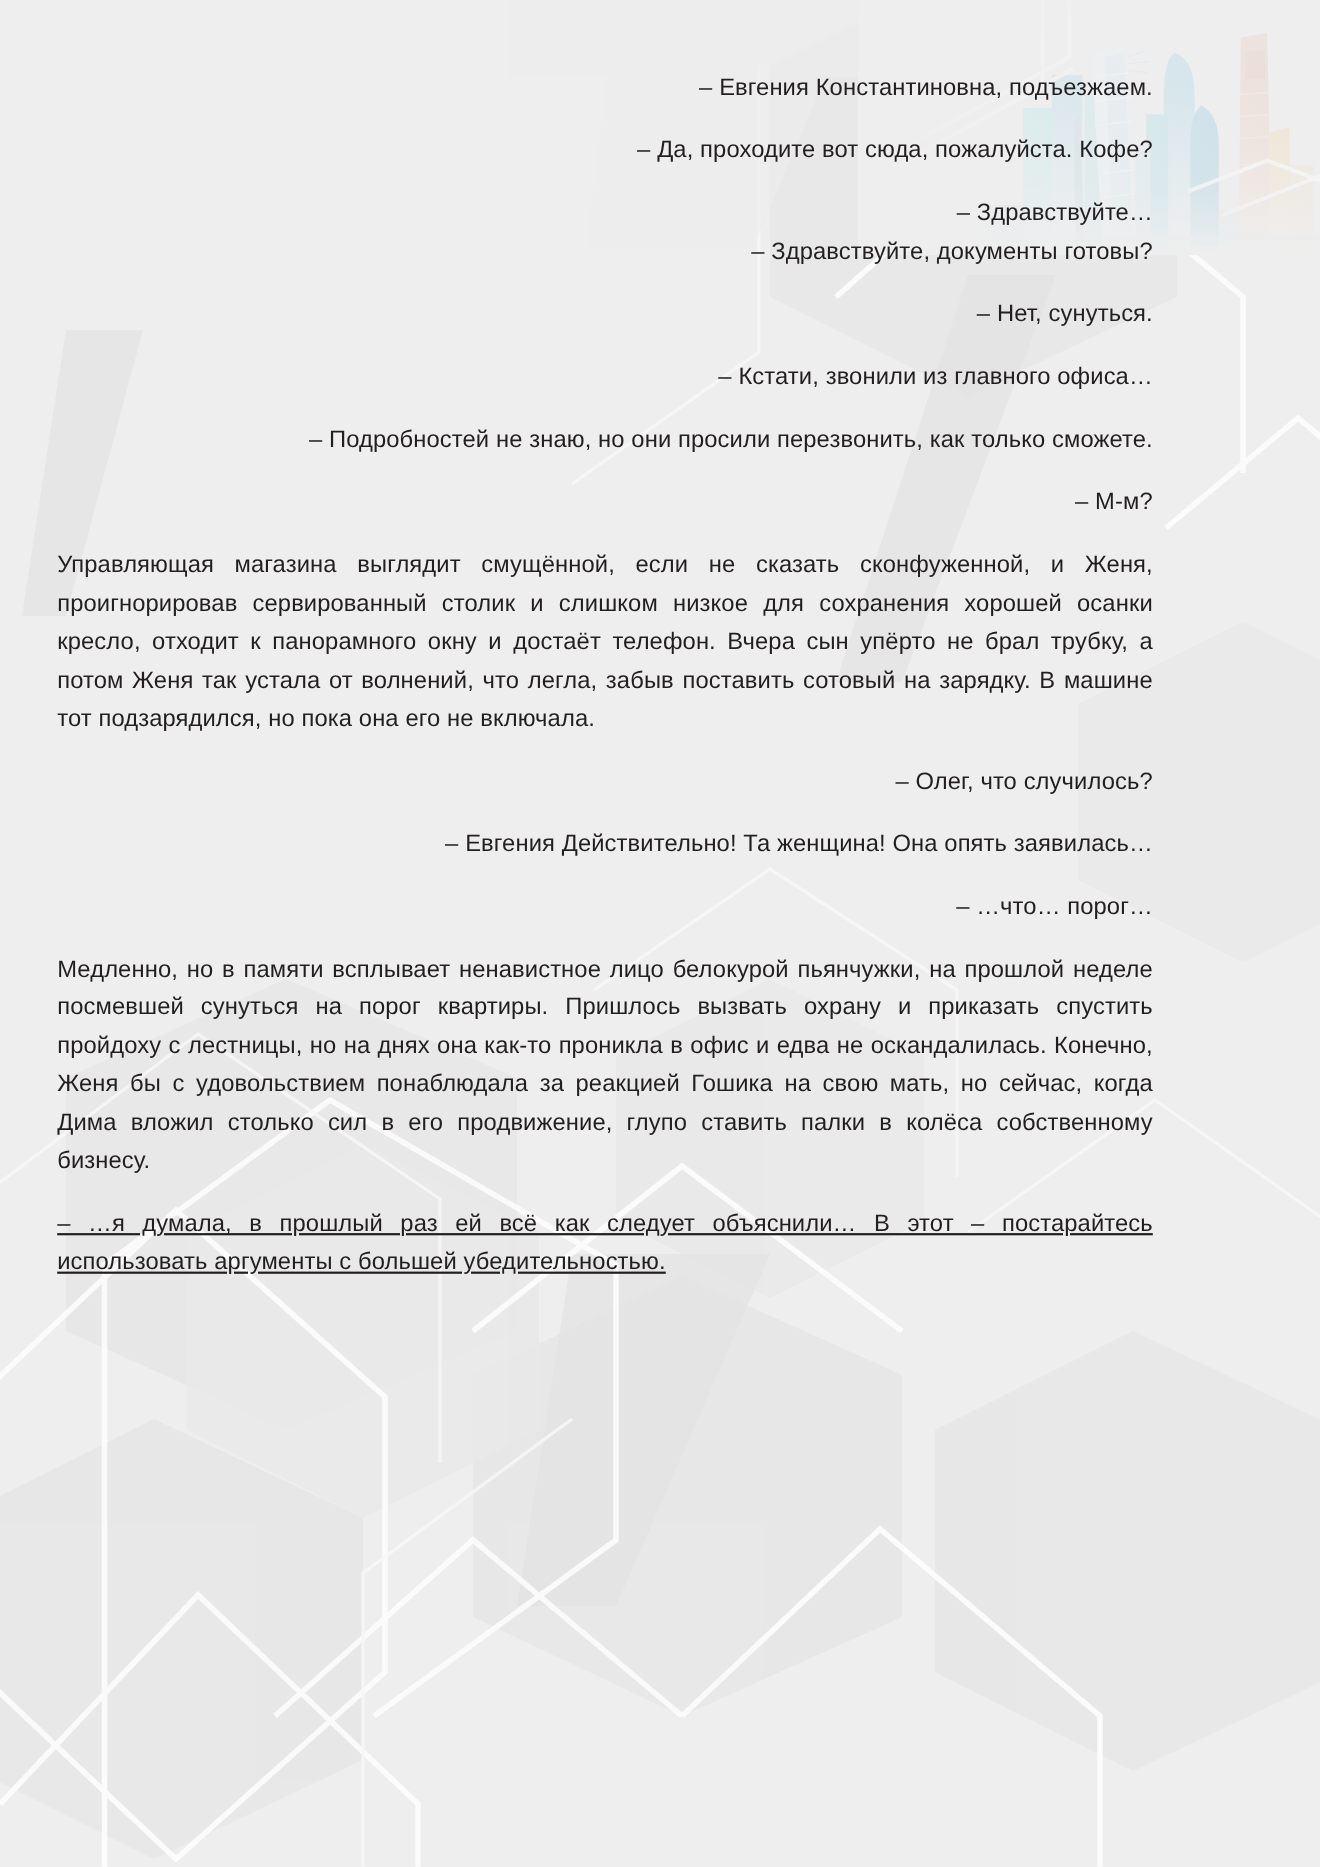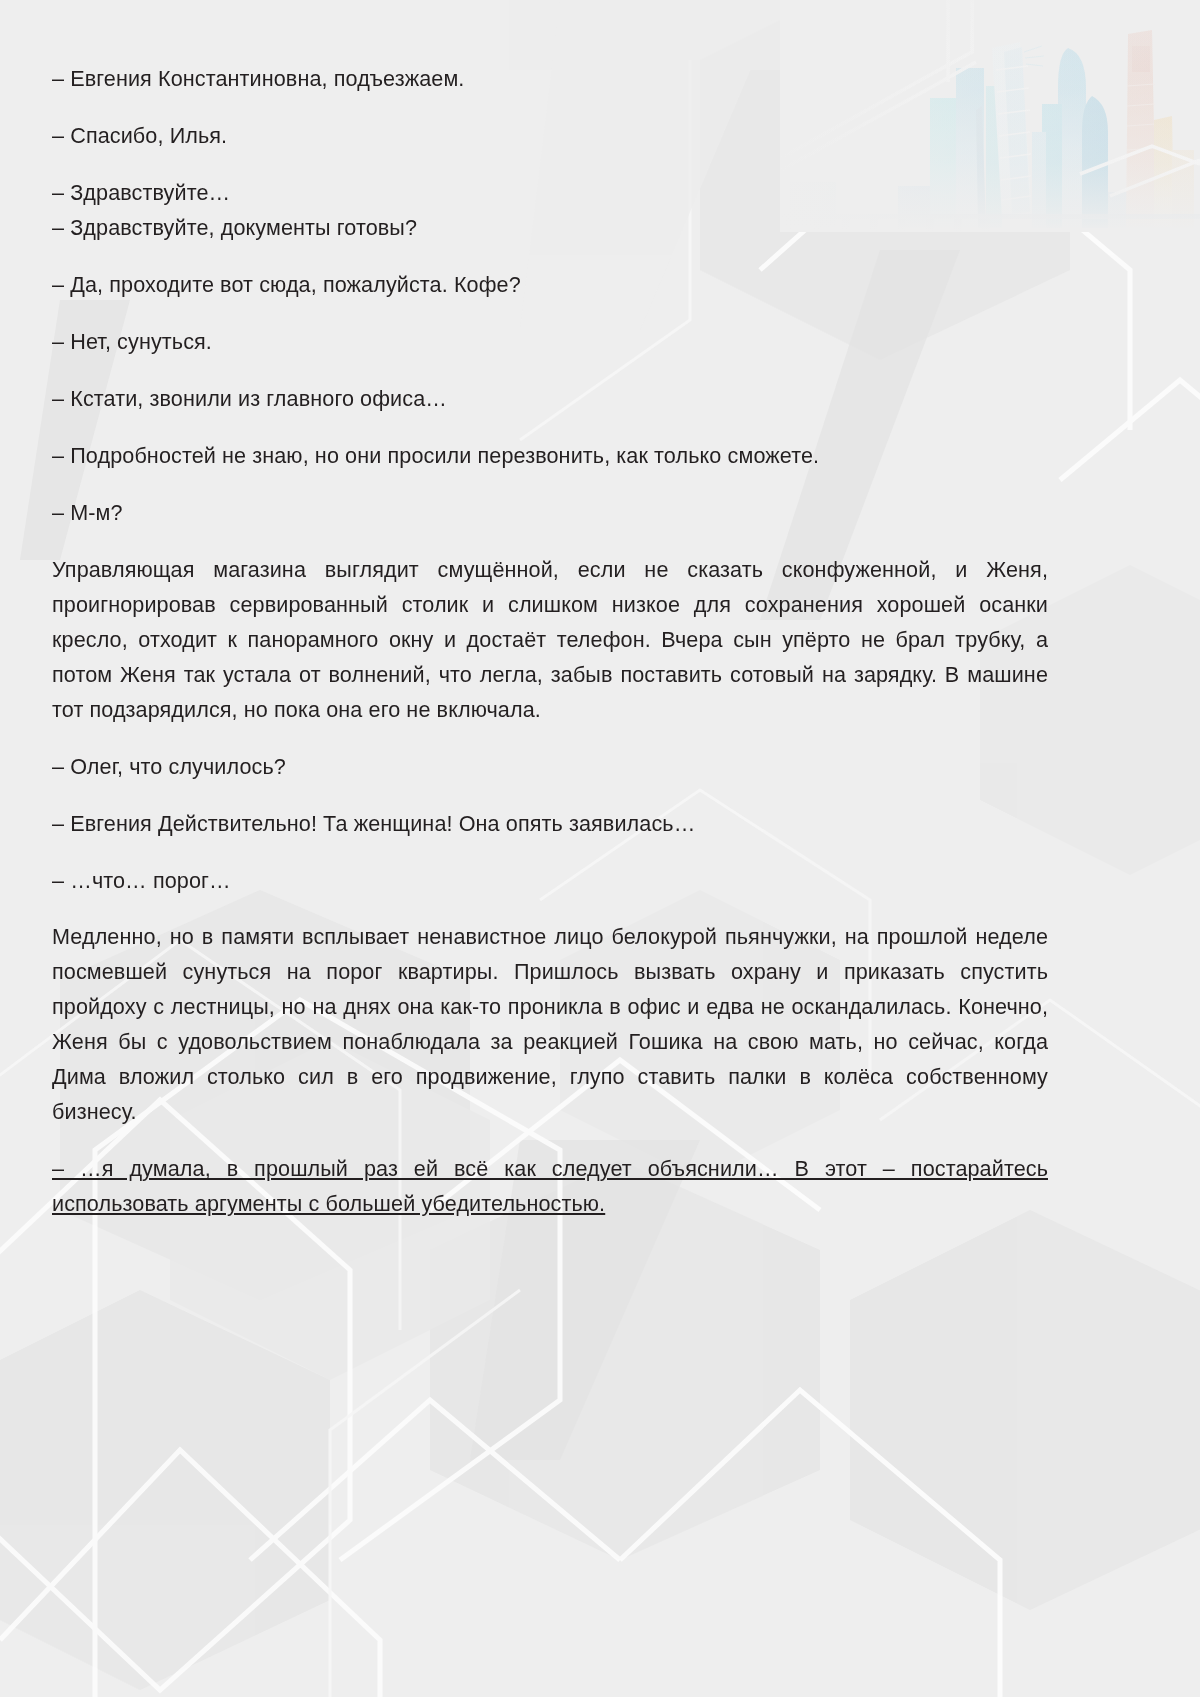--- a/index.html
+++ b/index.html
@@ -47,21 +47,21 @@
     font-size: 21.6px;
     line-height: 1.62;
     letter-spacing: 0.1px;
   }
 
   .para {
     margin-bottom: 22px;
     white-space: pre-line;
   }
   .para.justify  { text-align: justify; text-justify: inter-word; }
-  .para.plain    { text-align: left; }
+  .para.plain    { text-align: right; }
   .para:last-child { margin-bottom: 0; text-decoration: underline; }
 </style>
 </head>
 <body>
 
 <svg id="bg-pattern" viewBox="0 0 1200 1697" preserveAspectRatio="none" xmlns="http://www.w3.org/2000/svg">
   <defs>
     <linearGradient id="softFade" x1="0" y1="0" x2="0" y2="1">
       <stop offset="0%" stop-color="#ffffff" stop-opacity="0.95"></stop>
       <stop offset="100%" stop-color="#ffffff" stop-opacity="0.55"></stop>
@@ -224,24 +224,23 @@
     <polyline points="330,196 420,160"></polyline>
   </g>
 
   <rect x="0" y="0" width="420" height="232" fill="url(#fadeOut)"></rect>
   <rect x="0" y="0" width="420" height="232" fill="url(#fadeLeft)"></rect>
   <rect x="0" y="0" width="420" height="232" fill="url(#fadeBottom)"></rect>
 </svg>
 
 <main id="page-body">
   <p class="para plain">– Евгения Константиновна, подъезжаем.</p>
-  <p class="para plain">– Спасибо, Илья.</p>
+  <p class="para plain">– Да, проходите вот сюда, пожалуйста. Кофе?</p>
   <p class="para plain">– Здравствуйте…
 – Здравствуйте, документы готовы?</p>
-  <p class="para plain">– Да, проходите вот сюда, пожалуйста. Кофе?</p>
   <p class="para plain">– Нет, сунуться.</p>
   <p class="para plain">– Кстати, звонили из главного офиса…</p>
   <p class="para plain">– Подробностей не знаю, но они просили перезвонить, как только сможете.</p>
   <p class="para plain">– М-м?</p>
   <p class="para justify">Управляющая магазина выглядит смущённой, если не сказать сконфуженной, и Женя, проигнорировав сервированный столик и слишком низкое для сохранения хорошей осанки кресло, отходит к панорамного окну и достаёт телефон. Вчера сын упёрто не брал трубку, а потом Женя так устала от волнений, что легла, забыв поставить сотовый на зарядку. В машине тот подзарядился, но пока она его не включала.</p>
   <p class="para plain">– Олег, что случилось?</p>
   <p class="para plain">– Евгения Действительно! Та женщина! Она опять заявилась…</p>
   <p class="para plain">– …что… порог…</p>
   <p class="para justify">Медленно, но в памяти всплывает ненавистное лицо белокурой пьянчужки, на прошлой неделе посмевшей сунуться на порог квартиры. Пришлось вызвать охрану и приказать спустить пройдоху с лестницы, но на днях она как-то проникла в офис и едва не оскандалилась. Конечно, Женя бы с удовольствием понаблюдала за реакцией Гошика на свою мать, но сейчас, когда Дима вложил столько сил в его продвижение, глупо ставить палки в колёса собственному бизнесу.</p>
   <p class="para justify">– …я думала, в прошлый раз ей всё как следует объяснили… В этот – постарайтесь использовать аргументы с большей убедительностью.</p>

